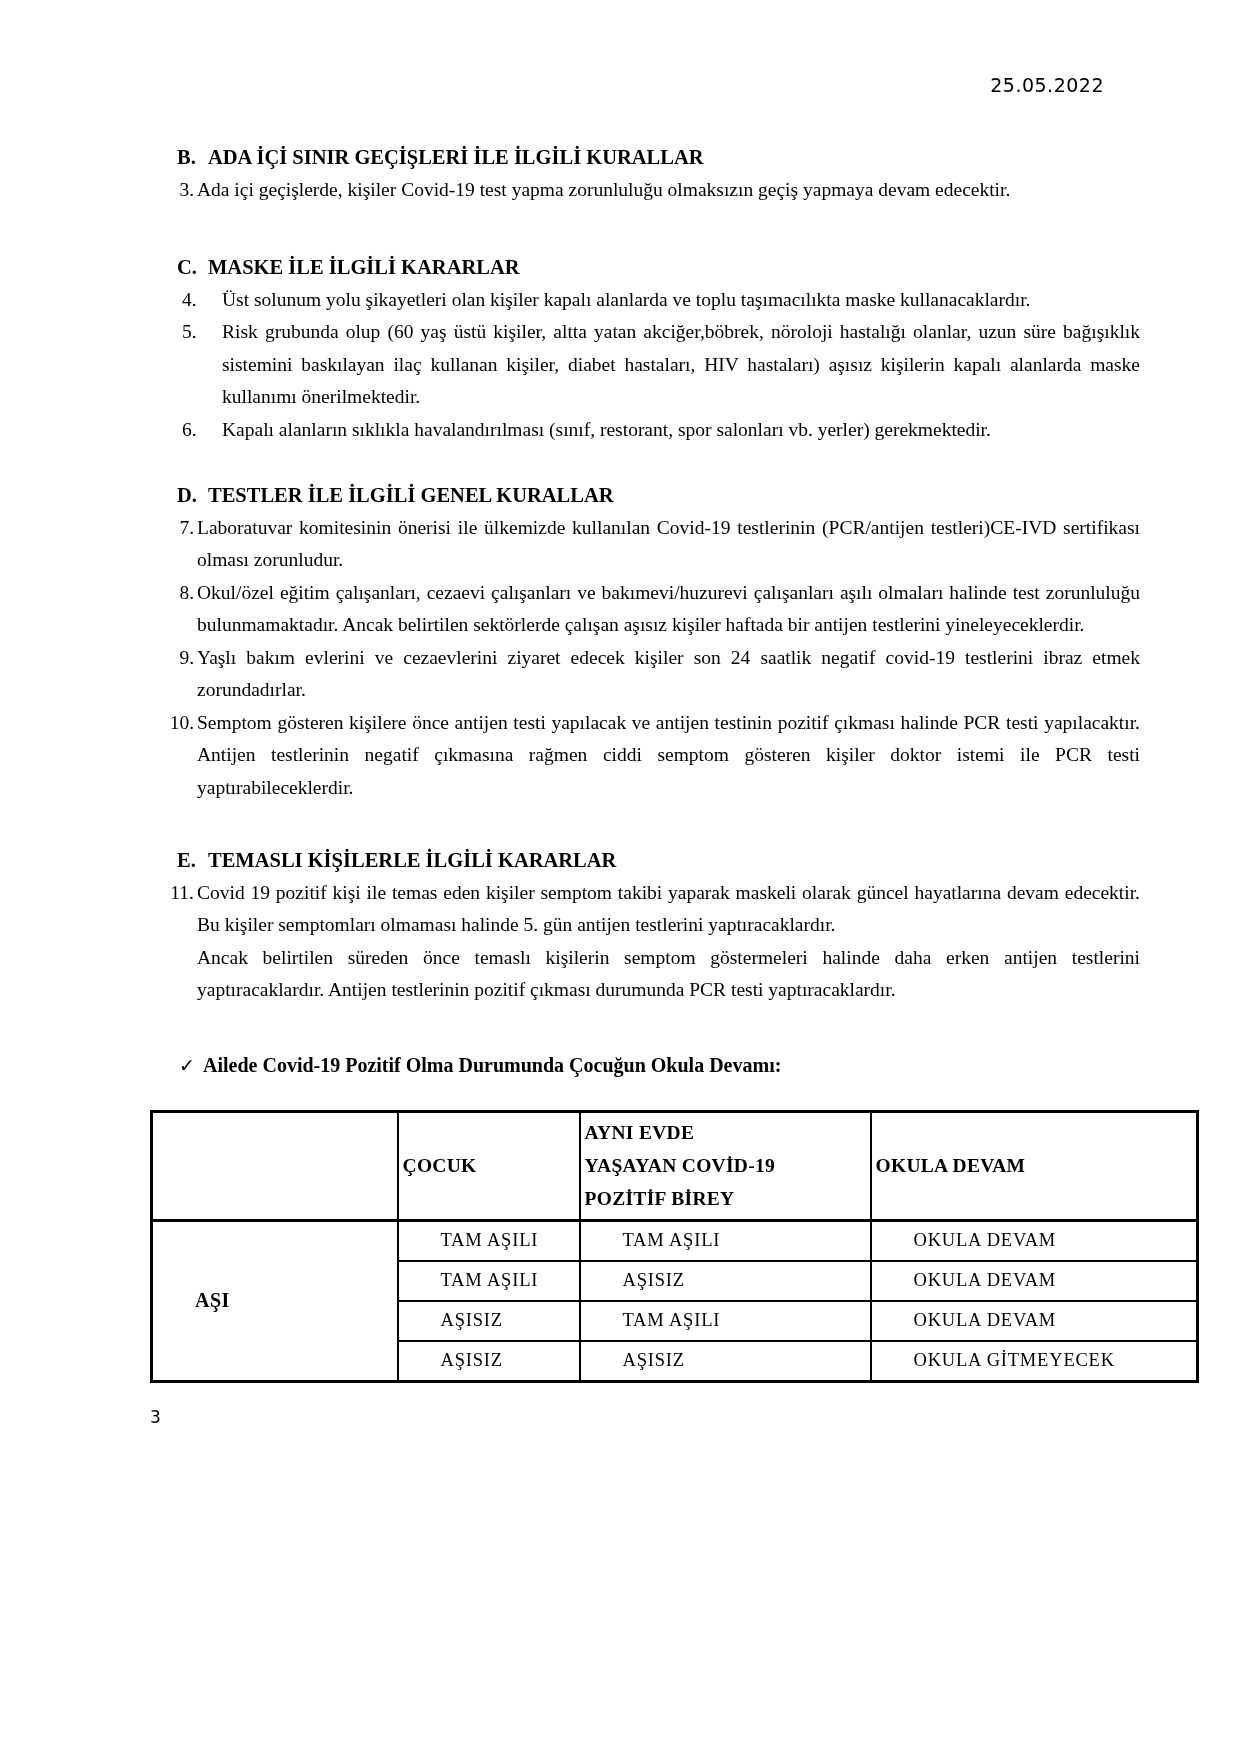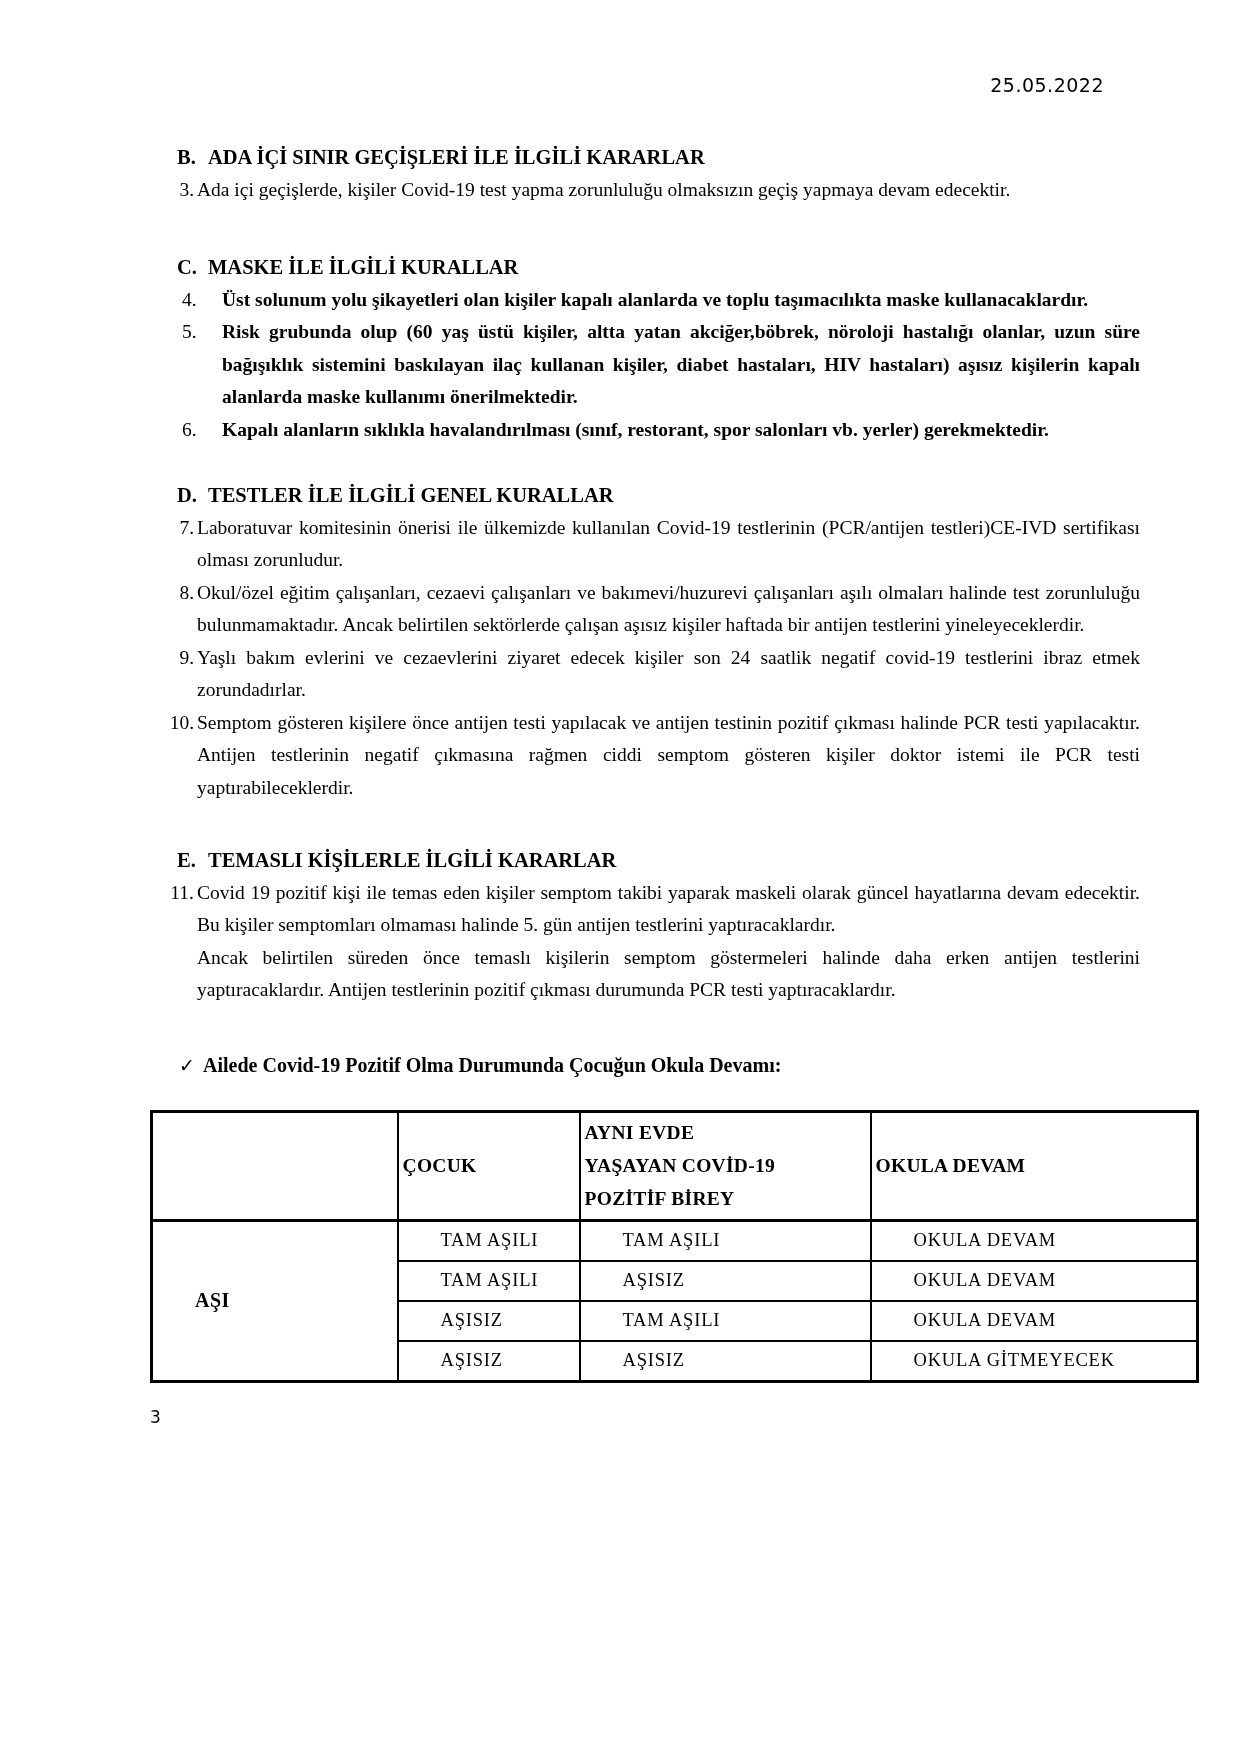--- a/index.html
+++ b/index.html
@@ -42,21 +42,21 @@
     line-height: 32.5px;
   }
   .item .num {
     flex: 0 0 97px;
     box-sizing: border-box;
     text-align: right;
     padding-right: 3px;
     font-weight: normal;
   }
   .item .text { flex: 1; text-align: justify; }
-  .item .text.bold { font-weight: bold; }
+  .item .text.bold { font-weight: normal; }
   .section-c .item .num {
     flex: 0 0 122px;
     text-align: left;
     padding-left: 82px;
     padding-right: 0;
   }
   .continuation {
     margin-left: 197px;
     margin-right: 100px;
     font-size: 19.5px;
@@ -125,31 +125,31 @@
 </style>
 </head>
 <body>
 
 <div class="page">
 
   <div class="date">25.05.2022</div>
 
   <div class="heading heading-b">
     <span class="letter">B.</span>
-    <span class="title">ADA İÇİ SINIR GEÇİŞLERİ İLE İLGİLİ KARARLAR</span>
+    <span class="title">ADA İÇİ SINIR GEÇİŞLERİ İLE İLGİLİ KURALLAR</span>
   </div>
   <div class="item">
     <span class="num">3.</span>
     <span class="text">Ada içi geçişlerde, kişiler Covid-19 test yapma zorunluluğu olmaksızın geçiş yapmaya devam edecektir.</span>
   </div>
 
   <div class="section-c">
     <div class="heading heading-c">
       <span class="letter">C.</span>
-      <span class="title">MASKE İLE İLGİLİ KURALLAR</span>
+      <span class="title">MASKE İLE İLGİLİ KARARLAR</span>
     </div>
     <div class="item">
       <span class="num">4.</span>
       <span class="text bold">Üst solunum yolu şikayetleri olan kişiler  kapalı alanlarda ve toplu taşımacılıkta maske kullanacaklardır.</span>
     </div>
     <div class="item">
       <span class="num">5.</span>
       <span class="text bold">Risk grubunda olup (60 yaş üstü kişiler, altta yatan akciğer,böbrek, nöroloji hastalığı olanlar, uzun süre bağışıklık sistemini baskılayan ilaç kullanan kişiler, diabet hastaları, HIV hastaları)  aşısız kişilerin kapalı alanlarda maske kullanımı önerilmektedir.</span>
     </div>
     <div class="item">

